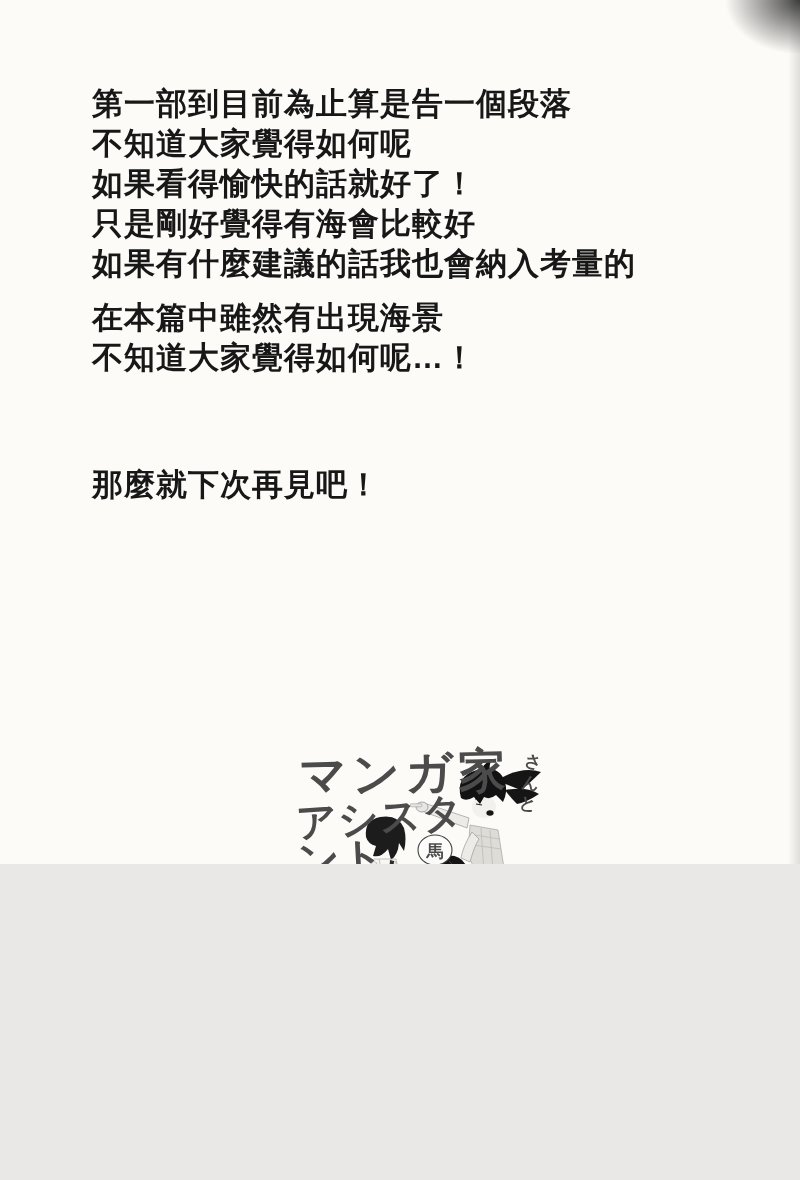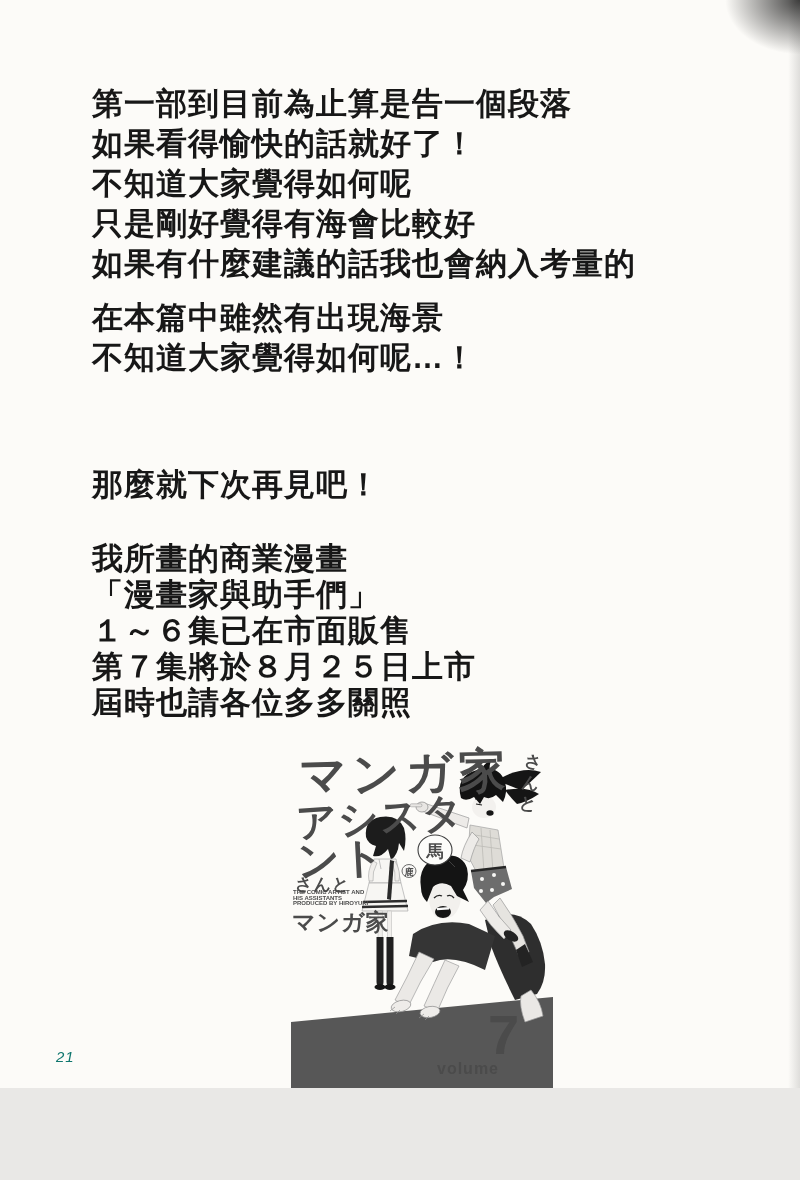--- a/index.html
+++ b/index.html
@@ -1,18 +1,18 @@
 <!DOCTYPE html>
 <html><head>
 <meta charset="utf-8">
 <style>
   html,body{margin:0;padding:0;}
   body{width:800px;height:1180px;background:#e9e8e6;}
   .page{
-    position:relative;width:800px;height:1088px;background:#fcfbf8;
+    position:relative;width:800px;height:864px;background:#fcfbf8;
     overflow:hidden;font-family:"Liberation Sans",sans-serif;
   }
   
   .shadow-right{position:absolute;top:0;right:0;width:12px;height:100%;
     background:linear-gradient(to right,rgba(40,40,40,0),rgba(40,40,40,0.14));pointer-events:none;}
   .shadow-corner{position:absolute;top:0;right:0;width:110px;height:80px;
     background:radial-gradient(ellipse 110px 80px at 100% 0%,rgba(15,15,15,0.78),rgba(15,15,15,0) 68%);pointer-events:none;}
   
   .para{position:absolute;left:92px;}
   .cjk-line{
@@ -37,42 +37,35 @@
   .vol-label{left:146px;top:320px;font-size:16px;color:#ededeb;font-weight:normal;letter-spacing:1px;}
   .vol-num{left:197px;top:262px;font-size:56px;color:#fbfbfa;}
 </style>
 </head>
 <body>
 
 <div class="page">
 
   <div class="para" style="top:84px;">
     <div class="cjk-line">第一部到目前為止算是告一個段落</div>
+    <div class="cjk-line">不知道大家覺得如何呢</div>
     <div class="cjk-line">如果看得愉快的話就好了！</div>
-    <div class="cjk-line">不知道大家覺得如何呢</div>
     <div class="cjk-line">只是剛好覺得有海會比較好</div>
     <div class="cjk-line">如果有什麼建議的話我也會納入考量的</div>
   </div>
 
   <div class="para" style="top:298px;">
     <div class="cjk-line">在本篇中雖然有出現海景</div>
     <div class="cjk-line">不知道大家覺得如何呢…！</div>
   </div>
 
   <div class="para" style="top:465px;">
     <div class="cjk-line">那麼就下次再見吧！</div>
   </div>
 
-  <div class="para para-tight" style="top:541px;">
-    <div class="cjk-line">我所畫的商業漫畫</div>
-    <div class="cjk-line">「漫畫家與助手們」</div>
-    <div class="cjk-line">１～６集已在市面販售</div>
-    <div class="cjk-line">第７集將於８月２５日上市</div>
-    <div class="cjk-line">屆時也請各位多多關照</div>
-  </div>
 
   <div class="cover">
 
     <svg width="262" height="366" viewBox="0 0 262 366">
 
       <polygon points="0,282 262,257 262,348 0,365" fill="#575757"></polygon>
 
       <g>
         <ellipse cx="94" cy="102" rx="10" ry="9.5" fill="#f3f1ee"></ellipse>
         <path d="M88,106 l4,1 M99,106 l4,0" stroke="#3a3a3a" stroke-width="1.1" fill="none"></path>

